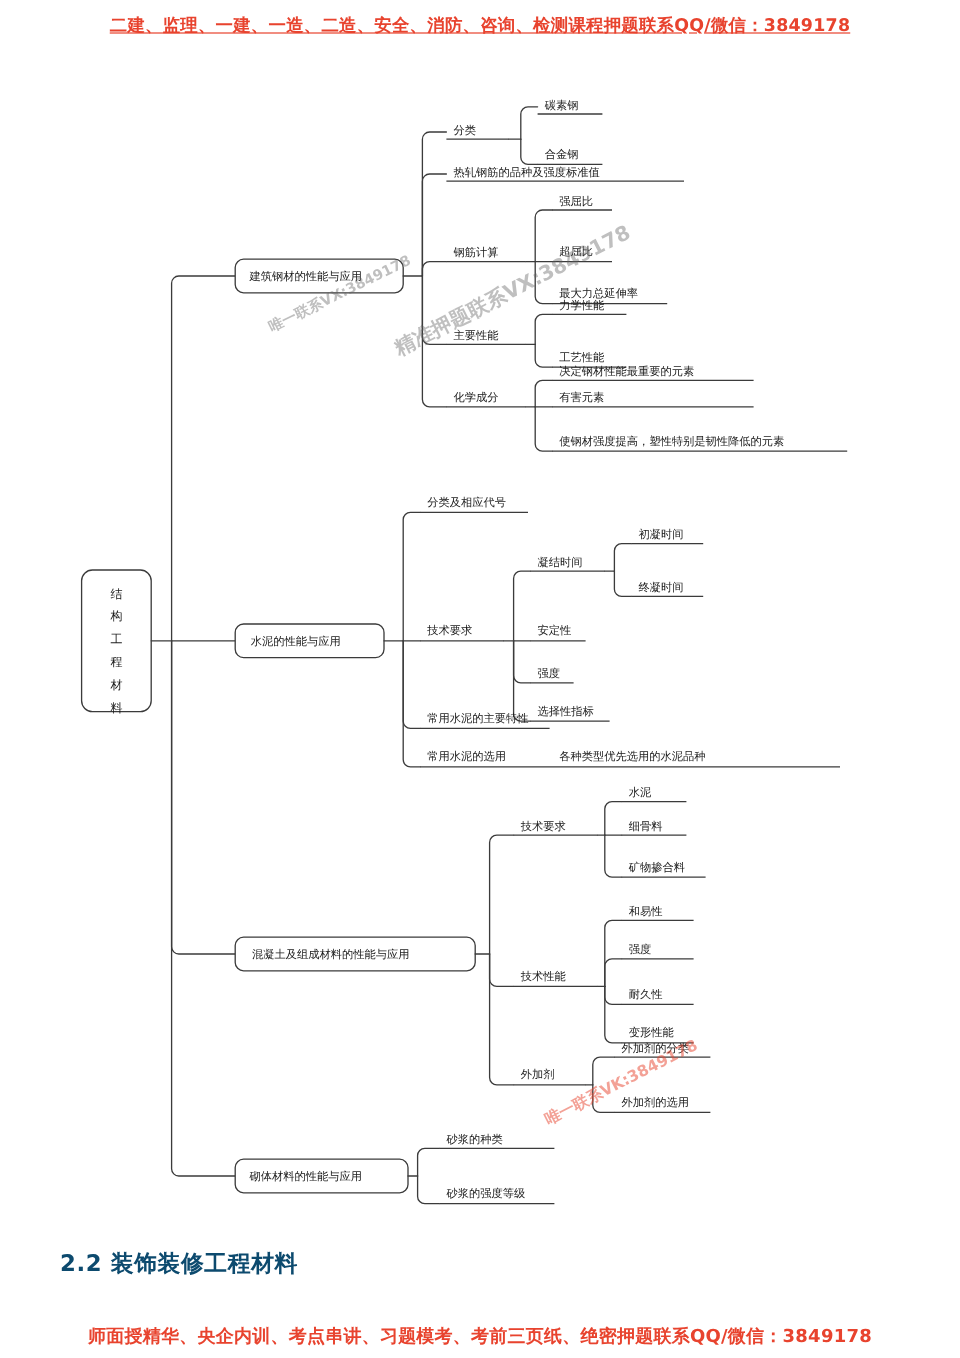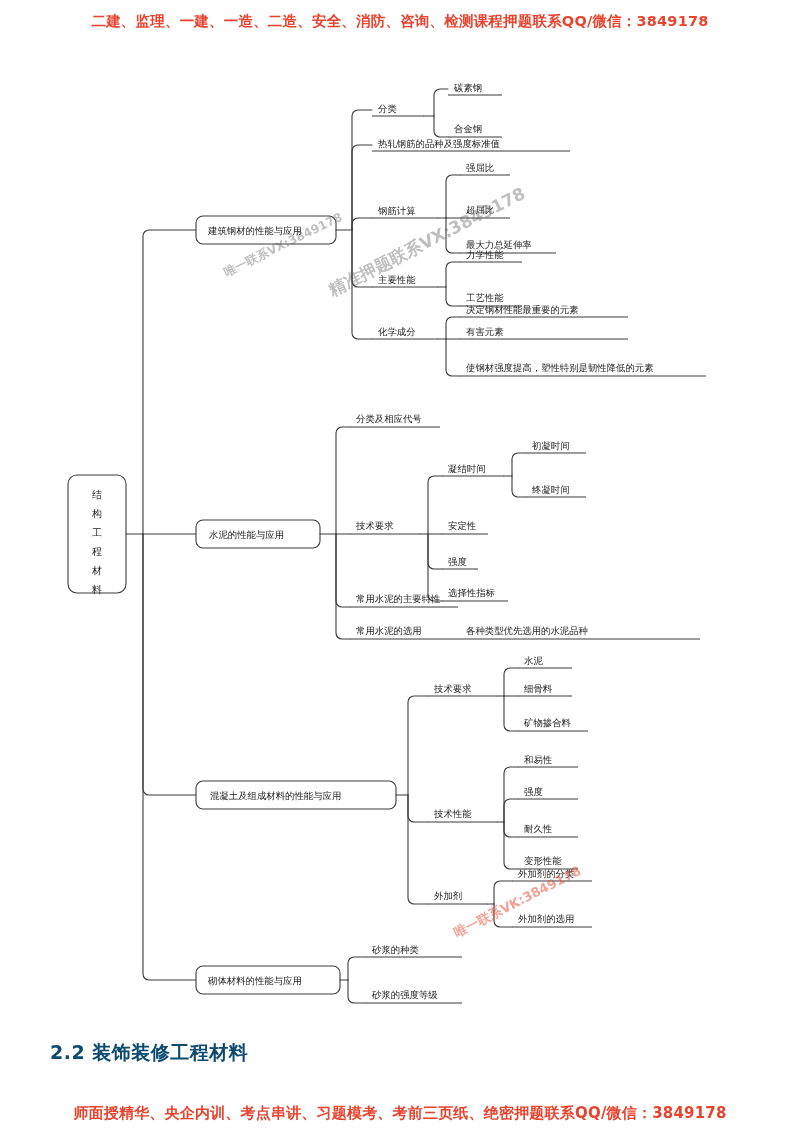--- a/index.html
+++ b/index.html
@@ -26,20 +26,21 @@
     width: 800px;
     text-align: center;
     color: #e8432e;
     font-weight: bold;
     letter-spacing: 0.2px;
     white-space: nowrap;
   }
   #top-banner {
     top: 12px;
     font-size: 14.5px;
+    text-decoration: underline;
   }
   #bottom-banner {
     top: 1104px;
     font-size: 15px;
   }
   #section-heading {
     position: absolute;
     left: 50px;
     top: 1040px;
     font-size: 19px;

